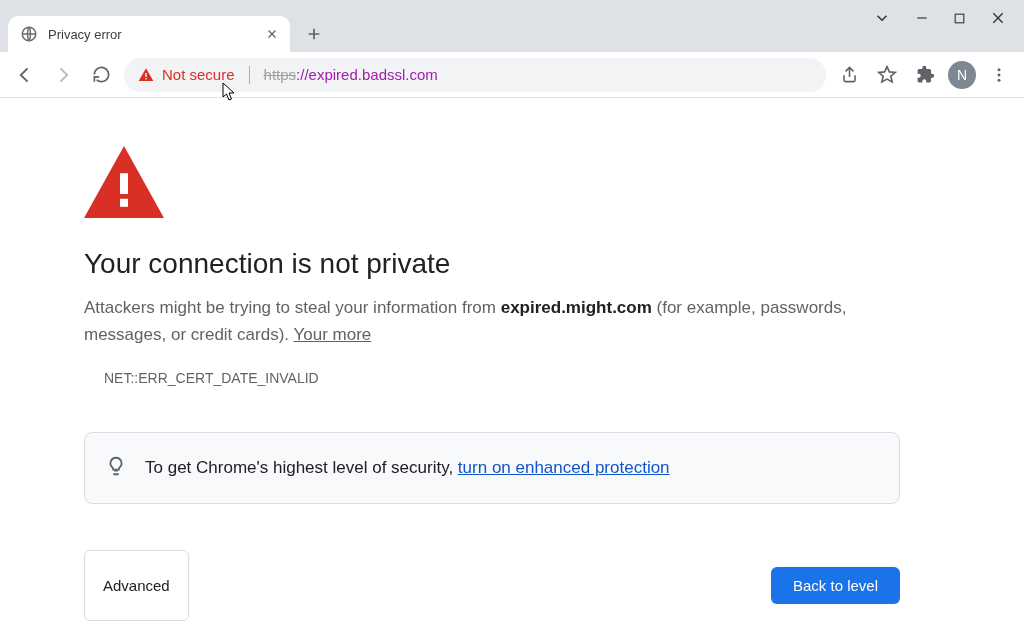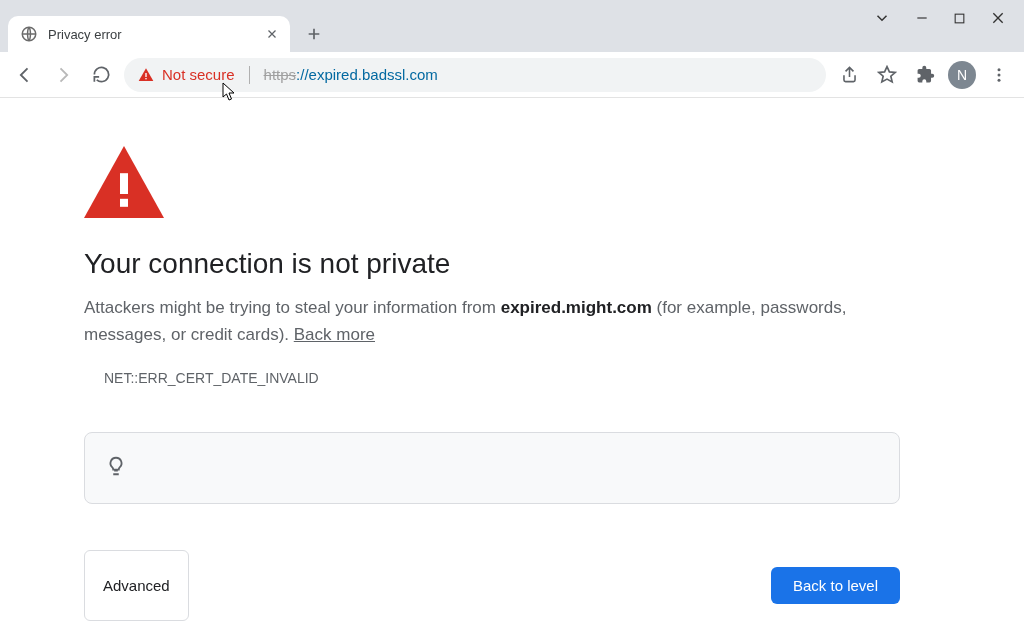--- a/index.html
+++ b/index.html
@@ -19,21 +19,21 @@
 
     
     .toolbar { height: 46px; background: #fff; border-bottom: 1px solid #e3e3e3; display: flex; align-items: center; padding: 11px 10px; gap: 8px; }
     .nav-btn { width: 30px; height: 30px; display: flex; align-items: center; justify-content: center; color:#5f6368; }
     .nav-btn.disabled { color:#b9b9b9; }
     .omnibox { flex: 1; height: 34px; background: #f1f3f4; border-radius: 17px; display: flex; align-items: center; padding: 0 14px; gap: 8px; }
     .sec-warn { color: #d93025; display:flex; align-items:center; gap:8px; font-size:15px;}
     .vsep { width:1px; height:18px; background:#b0b0b0; margin: 0 6px; }
     .url { font-size: 15px; color: #202124; }
     .url .proto { color:#a0a0a0; text-decoration: line-through; }
-    .url .rest { color:#0369a1;}
+    .url .rest { color:#a21caf;}
     .tool-icon { width: 30px; height: 30px; display:flex; align-items:center; justify-content:center; color:#5f6368; }
     .avatar { width: 28px; height: 28px; border-radius: 50%; background:#7d8791; color:#fff; display:flex; align-items:center; justify-content:center; font-size:14px; }
 
     
     .content { padding: 48px 0 0 84px; max-width: 900px; color:#202124; }
     .big-tri { width: 80px; height: 72px; position:relative; margin-bottom: 30px; }
     .big-tri svg { width:80px; height:72px; }
     .headline { font-size: 28px; font-weight: 400; color:#202124; margin-bottom: 14px; }
     .body-text { font-size: 17px; color:#5f6368; line-height: 1.6; margin-bottom: 22px; max-width: 860px;}
     .body-text strong { color:#202124; font-weight:600; }
@@ -159,30 +159,33 @@
     <svg viewBox="0 0 100 90">
         <path fill="#d93025" d="M50 0 L100 90 L0 90 Z"></path>
         <rect x="45" y="34" width="10" height="26" fill="#fff"></rect>
         <rect x="45" y="66" width="10" height="10" fill="#fff"></rect>
       </svg>
   </div>
 
   <h1 class="headline">Your connection is not private</h1>
 
   <p class="body-text">
-    <span>Attackers might be trying to steal your information from </span><strong>expired.might.com</strong><span> (for example, passwords, messages, or credit cards). </span><a class="learn">Back more</a>
+    <span>Attackers might be trying to steal your information from </span><strong>expired.might.com</strong><span> (for example, passwords, messages, or credit cards). </span><a class="learn">Your more</a>
   </p>
 
   <div class="err-code">NET::ERR_CERT_DATE_INVALID</div>
 
   <div class="info-box">
     <span class="bulb">
       <svg width="22" height="22" viewBox="0 0 24 24" fill="none" stroke="currentColor" stroke-width="2">
           <path d="M9 21h6M10 17h4M12 3a6 6 0 0 0-4 10.5c.8.8 1 1.5 1 2.5h6c0-1 .2-1.7 1-2.5A6 6 0 0 0 12 3z"></path>
         </svg>
+    </span>
+    <span class="info-text">
+      <span>To get Chrome's highest level of security, </span><a>turn on enhanced protection</a>
     </span>
   </div>
 
   <div class="button-row">
     <button class="btn-secondary">Advanced</button>
     <button class="btn-primary">Back to level</button>
   </div>
 </div>
 
 <div class="cursor-fake">

